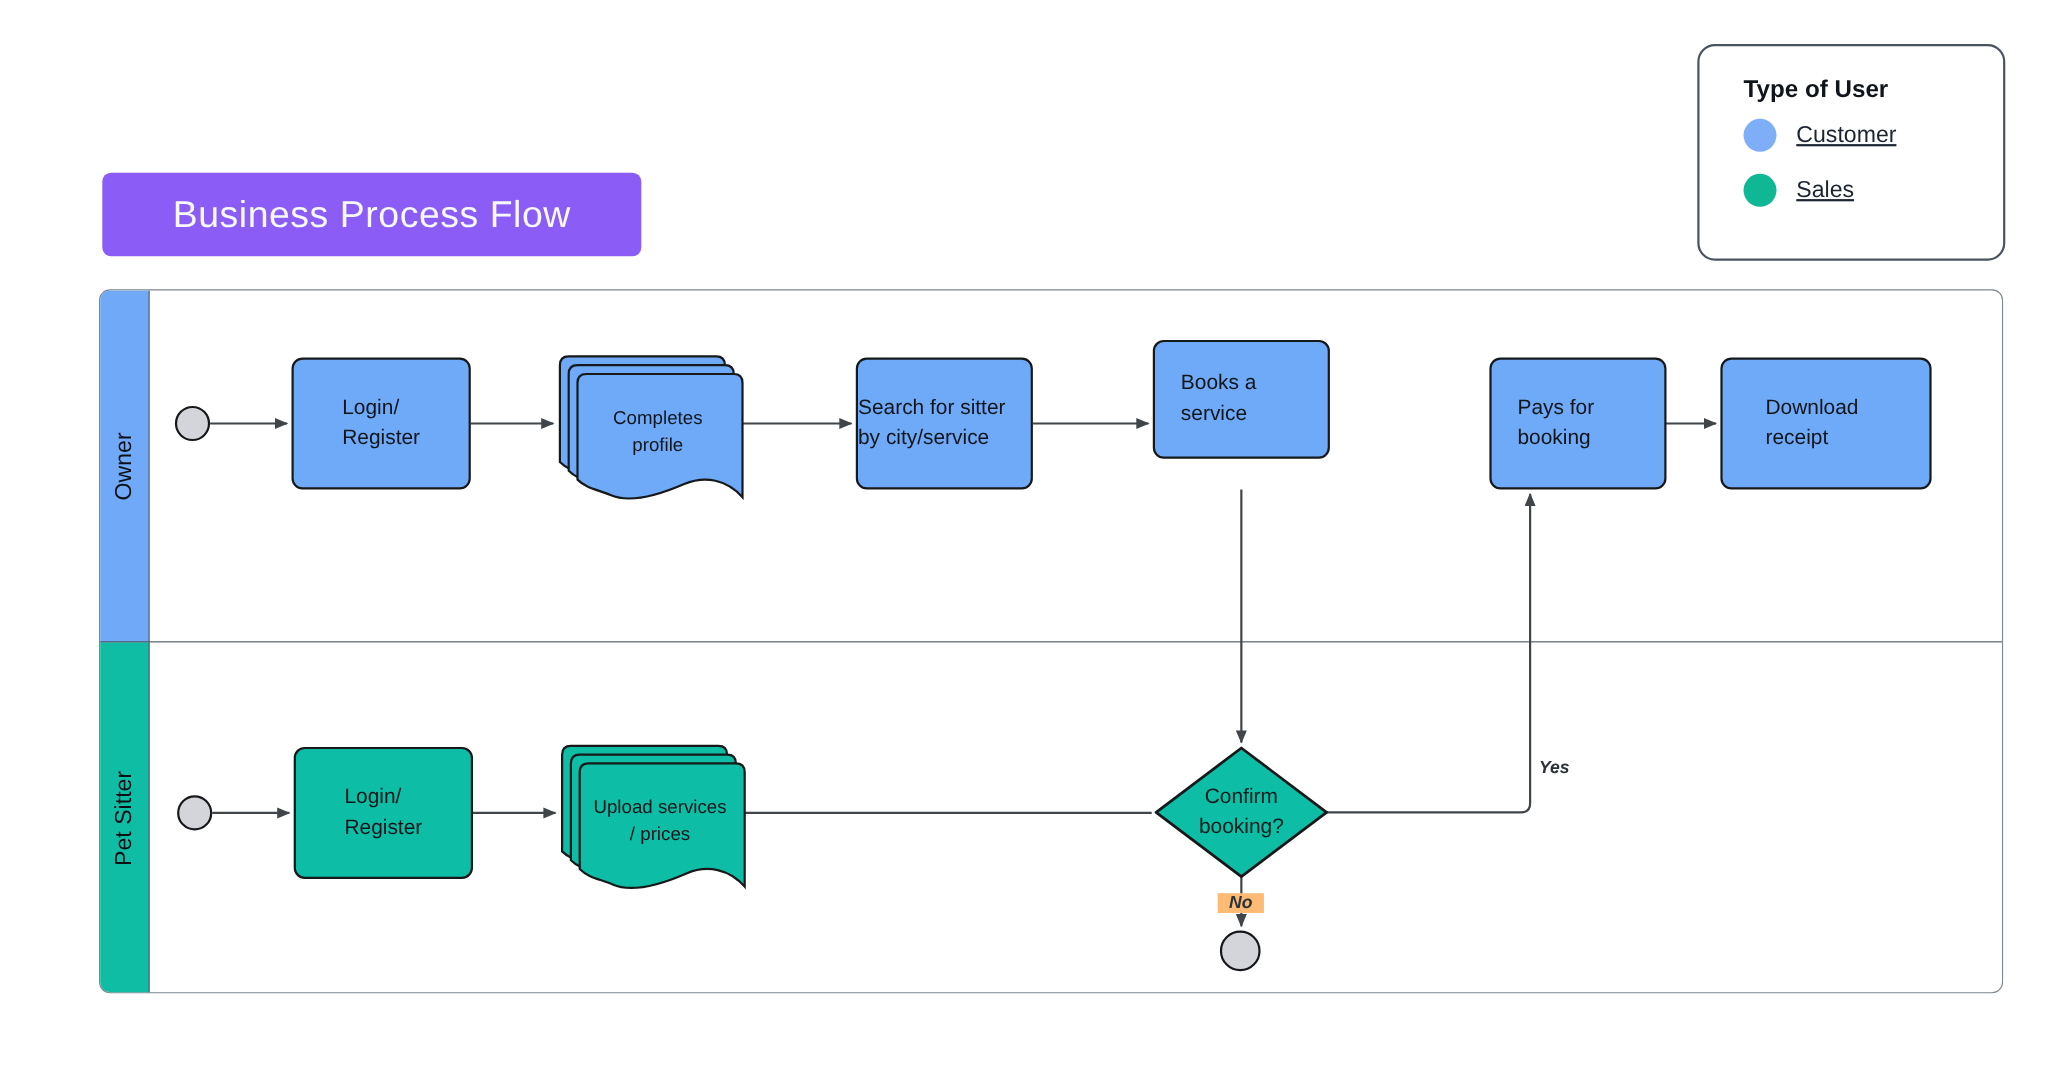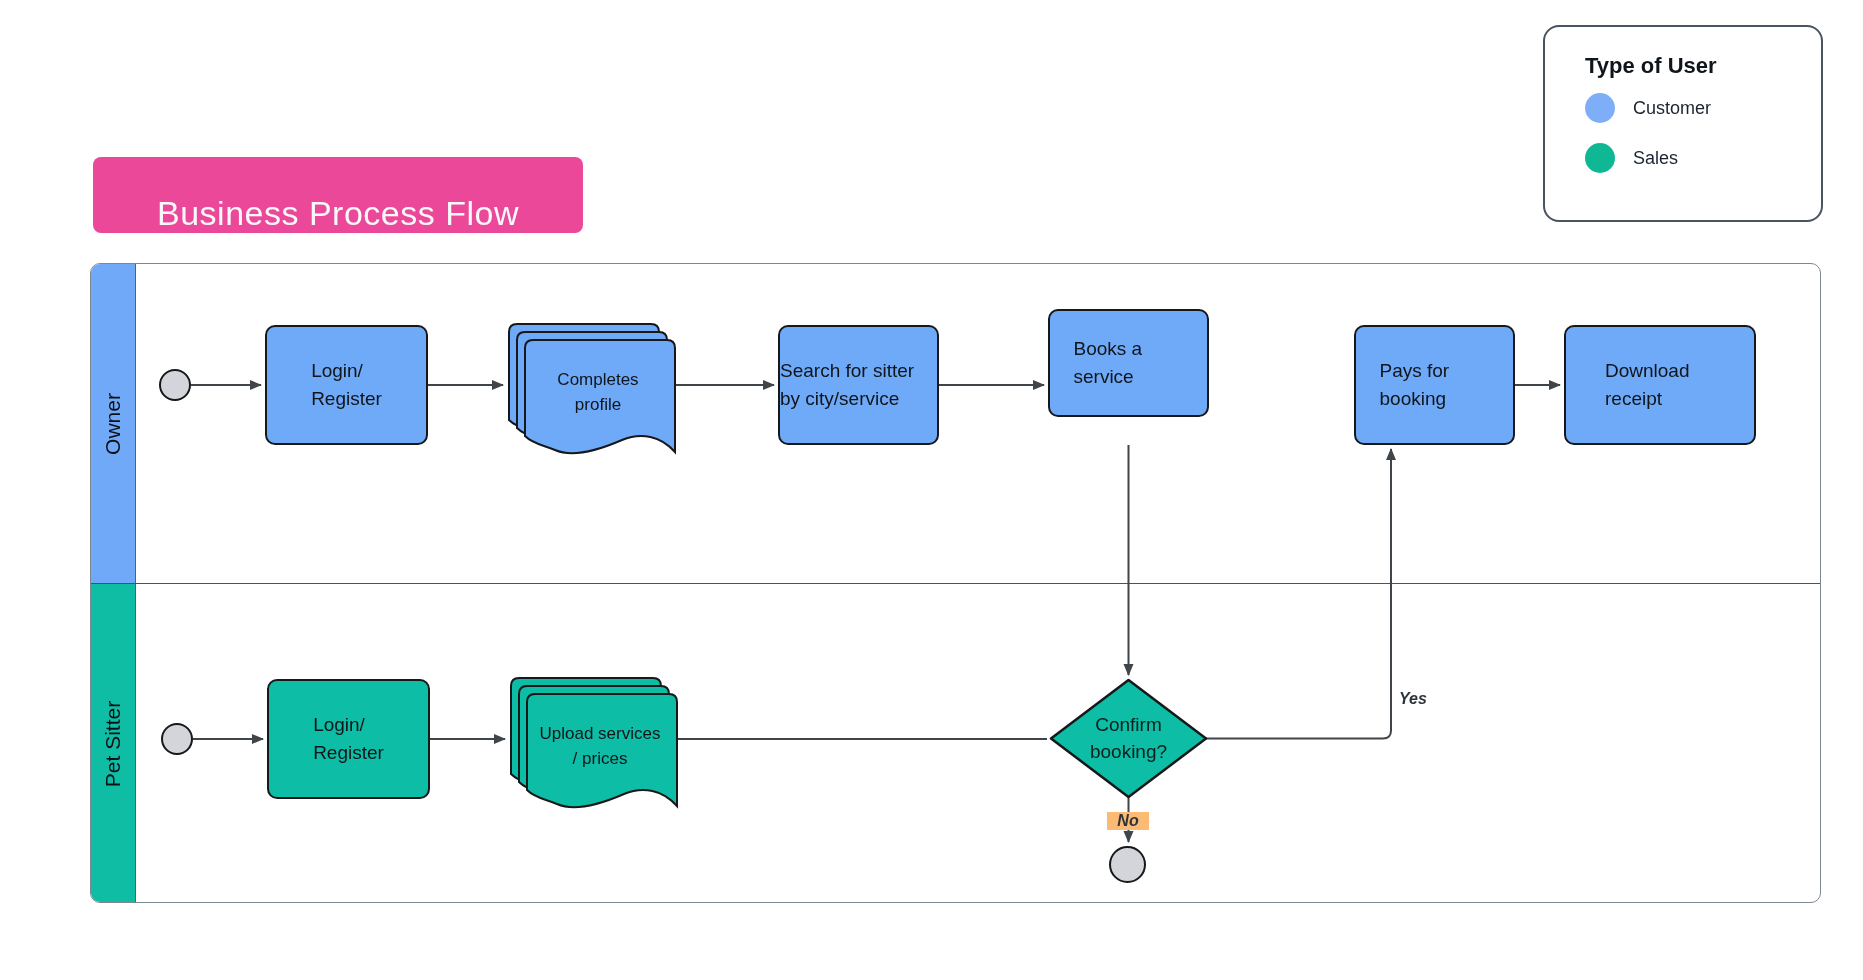--- a/index.html
+++ b/index.html
@@ -5,26 +5,26 @@
   * { box-sizing: border-box; margin: 0; padding: 0; }
   html, body { width: 1863px; height: 980px; background: #ffffff;
     font-family: "Liberation Sans", sans-serif; position: relative; overflow: hidden; }
 
   
   .title-bar { position: absolute; left: 93px; top: 157px; width: 490px; height: 76px;
     background: #3A4450; border-radius: 8px; display: flex; align-items: center; justify-content: center; }
   .title-bar span { color: #F7F8F9; font-size: 34px; font-weight: 500; letter-spacing: .5px; }
 
   
-  .legend { position: absolute; left: 1543px; top: 25px; width: 280px; height: 197px;
+  .legend { position: absolute; left: 1543px; top: 40px; width: 280px; height: 197px;
     background: #ffffff; border: 2.5px solid #4A5360; border-radius: 16px; padding: 26px 0 0 40px; }
   .legend-title { font-size: 22px; font-weight: 700; color: #10151C; margin-bottom: 14px; }
   .legend-row { display: flex; align-items: center; margin-bottom: 20px; }
   .legend-swatch { width: 30px; height: 30px; border-radius: 50%; margin-right: 18px; flex: 0 0 auto; }
-  .legend-row span.lbl { font-size: 18px; color: #1B2430; }
+  .legend-row span.lbl { font-size: 21px; color: #1B2430; text-decoration: underline; }
 
   
   .canvas { position: absolute; left: 90px; top: 263px; width: 1731px; height: 640px;
     border: 1.5px solid #7E868E; border-radius: 10px; overflow: hidden; }
   .lane-strip { position: absolute; left: 0; width: 45px; border-right: 1px solid #596066;
     display: flex; align-items: center; justify-content: center; }
   .lane-strip.owner  { top: 0;     height: 320px; }
   .lane-strip.sitter { top: 320px; height: 320px; }
   .lane-strip span { transform: rotate(-90deg); white-space: nowrap; font-size: 21px; color: #0C1116; }
   .lane-divider { position: absolute; left: 0; right: 0; top: 319px; height: 0;
@@ -67,21 +67,21 @@
     display: flex; align-items: center; justify-content: center; text-align: center;
     font-size: 19px; line-height: 1.4; color: #0B1F1C; }
 
   .edge-label { position: absolute; z-index: 3; font-size: 16px; font-weight: 700; color: #2D3439; font-style: italic; }
   .edge-yes { left: 1308px; top: 426px; }
   .edge-no  { left: 1016px; top: 548px; width: 42px; text-align: center; background: #fdba74; }
 </style>
 </head>
 <body>
 
-<div class="title-bar" style="background-color: #ec4899; align-items: flex-end;">
+<div class="title-bar" style="background-color: #8b5cf6;">
   <span>Business Process Flow</span>
 </div>
 
 <div class="legend">
   <div class="legend-title">Type of User</div>
   <div class="legend-row">
     <span class="legend-swatch" style="background-color: rgb(127, 174, 249);"></span>
     <span class="lbl">Customer</span>
   </div>
   <div class="legend-row">

